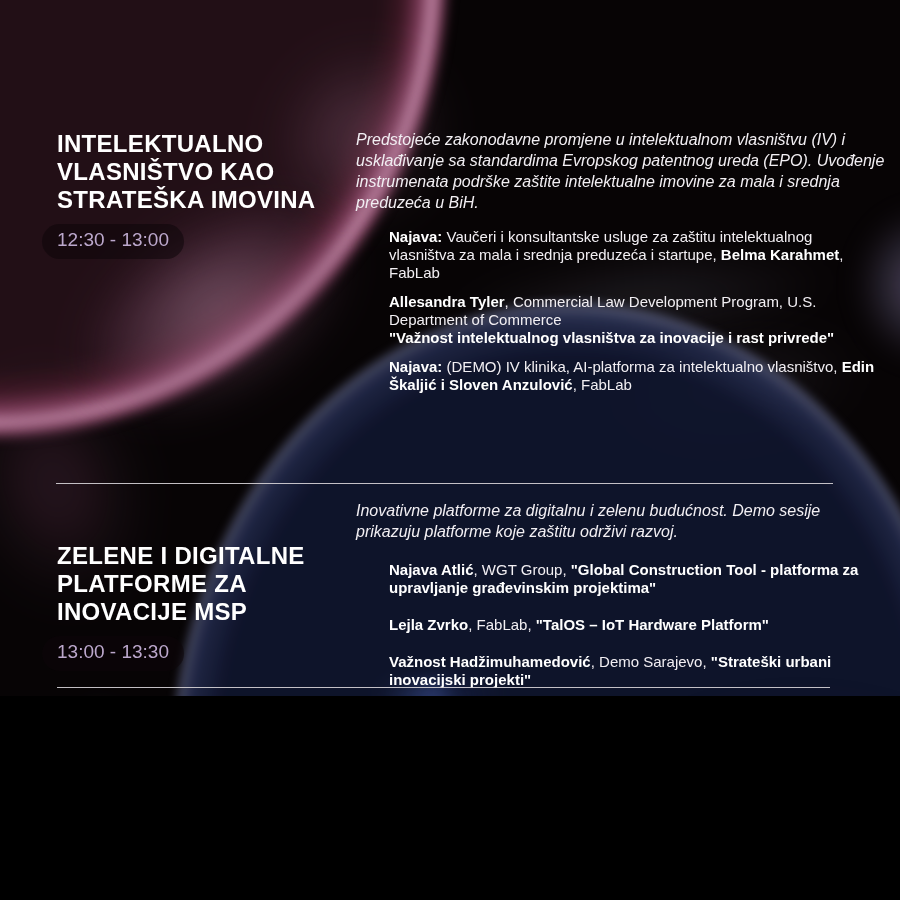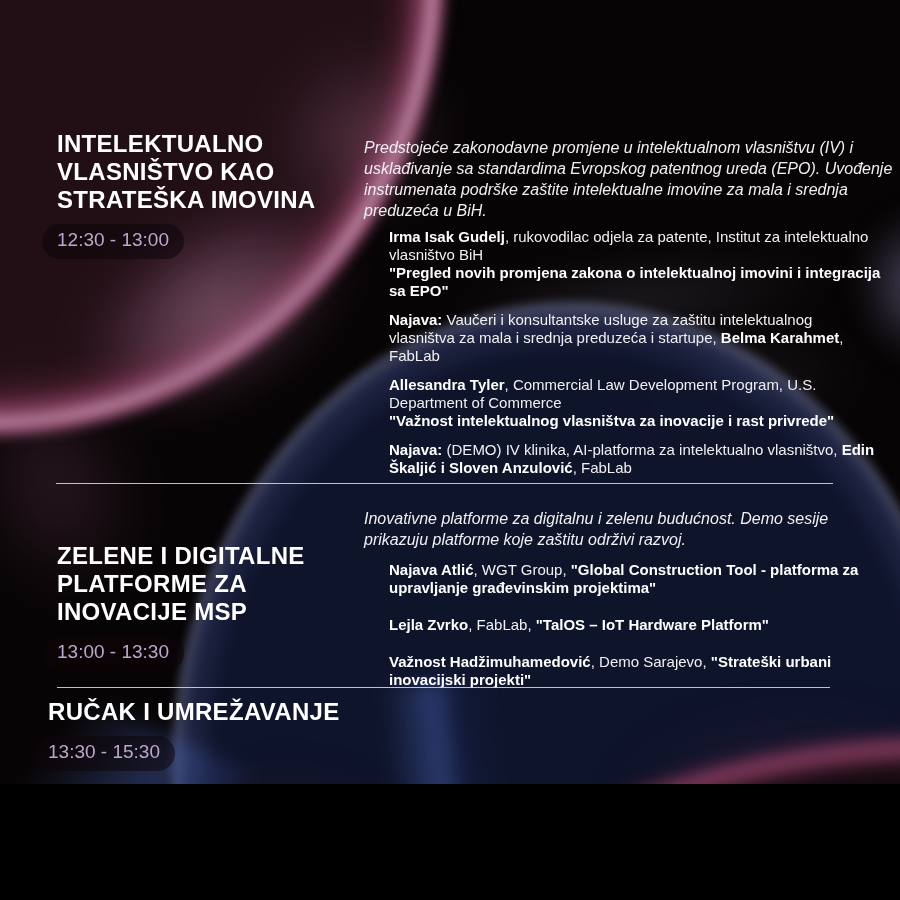--- a/index.html
+++ b/index.html
@@ -4,21 +4,21 @@
 <style>
   :root{
     --bg:#070405;
     --title-c:#ffffff;
     --time-c:#bca8cc;
     --body-c:#f2eff3;
     --divider-c:#d3cfd4;
   }
   html,body{margin:0;padding:0;background:#000;}
   .poster{
-    position:relative;width:900px;height:784px;overflow:hidden;
+    position:relative;width:900px;height:696px;overflow:hidden;
     background:var(--bg);
     font-family:"Liberation Sans","DejaVu Sans",sans-serif;
   }
   
   .bg{position:absolute;inset:0;z-index:0;}
   .shape{position:absolute;pointer-events:none;}
   
   .orb-top-left{
     left:-470px;top:-500px;width:920px;height:940px;border-radius:50%;
     background:radial-gradient(50% 50% at 50% 50%,
@@ -107,21 +107,21 @@
   .session-title{
     margin:0;color:var(--title-c);font-size:24px;line-height:28px;
     font-weight:bold;letter-spacing:0.3px;white-space:pre-line;
   }
   .session-time{
     display:inline-block;margin:10px 0 0 -15px;padding:3px 15px 6px;
     border-radius:19px;background:rgba(12,6,10,0.55);
     color:var(--time-c);font-size:19px;line-height:26px;font-weight:normal;
   }
   .intro{
-    position:absolute;margin:8px;color:var(--body-c);
+    position:absolute;margin:0;color:var(--body-c);
     font-style:italic;font-size:16px;line-height:21px;
   }
   .entries{position:absolute;color:var(--body-c);font-size:15px;line-height:18px;}
   .entries p{margin:0 0 11px;}
   .entries-2 p{margin-bottom:19px;}
   .entries .b{font-weight:bold;color:#ffffff;}
   .divider{position:absolute;height:1px;background:var(--divider-c);opacity:0.92;}
 </style>
 </head>
 <body>
@@ -147,21 +147,20 @@
   <div class="layer">
 
     <section class="session-header" style="left:57px;top:130px;width:300px;">
       <h2 class="session-title">INTELEKTUALNO
 VLASNIŠTVO KAO
 STRATEŠKA IMOVINA</h2>
       <div class="session-time">12:30 - 13:00</div>
     </section>
     <p class="intro" style="left:356px;top:129px;width:530px;">Predstojeće zakonodavne promjene u intelektualnom vlasništvu (IV) i usklađivanje sa standardima Evropskog patentnog ureda (EPO). Uvođenje instrumenata podrške zaštite intelektualne imovine za mala i srednja preduzeća u BiH.</p>
     <div class="entries" style="left:389px;top:228px;width:492px;">
-        <p><span class="b">Irma Isak Gudelj</span><span>, rukovodilac odjela za patente, Institut za intelektualno vlasništvo BiH</span><br><span class="b">"Pregled novih promjena zakona o intelektualnoj imovini i integracija sa EPO"</span></p>
         <p><span class="b">Najava:</span><span> Vaučeri i konsultantske usluge za zaštitu intelektualnog vlasništva za mala i srednja preduzeća i startupe, </span><span class="b">Belma Karahmet</span><span>, FabLab</span></p>
         <p><span class="b">Allesandra Tyler</span><span>, Commercial Law Development Program, U.S. Department of Commerce</span><br><span class="b">"Važnost intelektualnog vlasništva za inovacije i rast privrede"</span></p>
         <p><span class="b">Najava:</span><span> (DEMO) IV klinika, AI-platforma za intelektualno vlasništvo, </span><span class="b">Edin Škaljić i Sloven Anzulović</span><span>, FabLab</span></p>
       </div>
     <div class="divider" style="left:56px;top:483px;width:777px;"></div>
 
     <section class="session-header" style="left:57px;top:497px;width:300px;margin-top:45px;">
       <h2 class="session-title">ZELENE I DIGITALNE
 PLATFORME ZA
 INOVACIJE MSP</h2>

